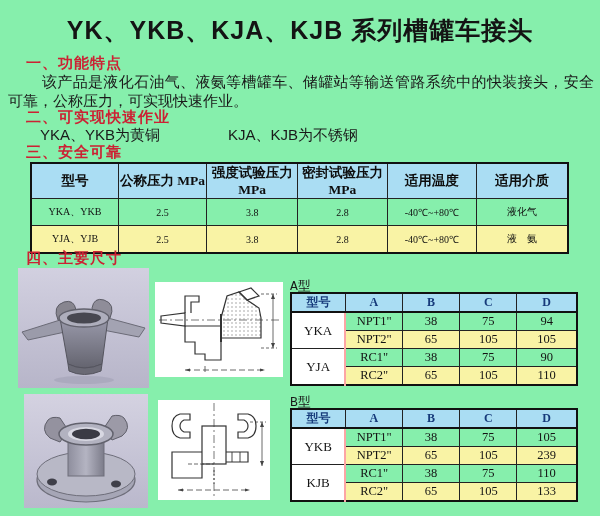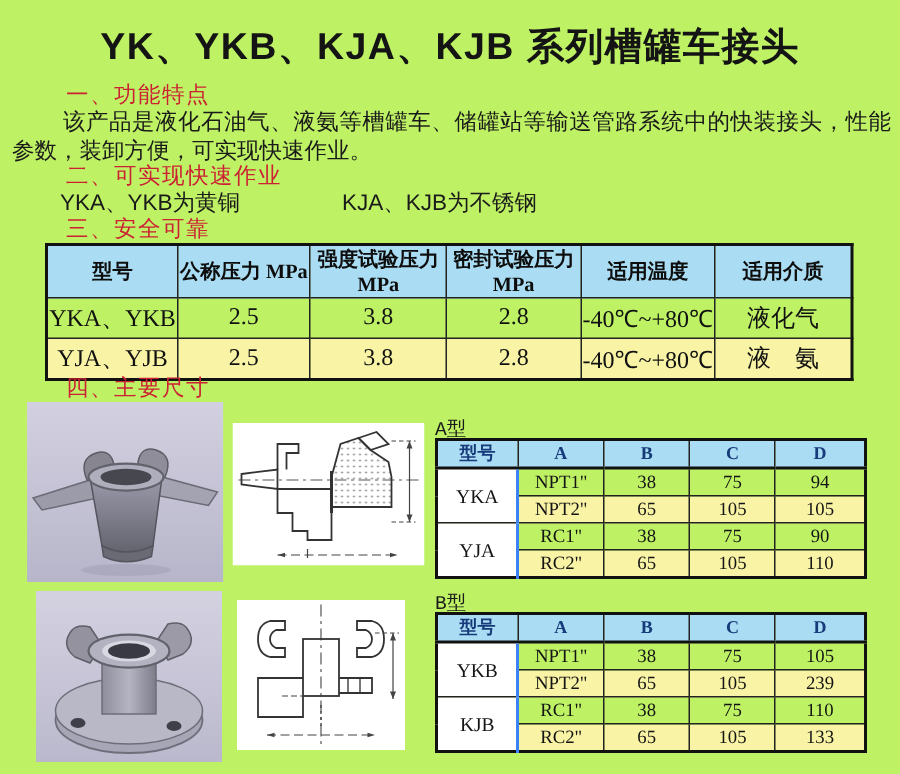--- a/index.html
+++ b/index.html
@@ -1,77 +1,77 @@
 <!DOCTYPE html>
 <html><head>
 <meta charset="utf-8">
 <style>
   html,body{margin:0;padding:0;background:#e9e9e9;}
   .page{
-    position:relative;width:600px;height:516px;background:#bef264;
+    position:relative;width:600px;height:516px;background:#86efac;
     font-family:"Liberation Sans",sans-serif;color:#111;overflow:hidden;
     box-shadow:0 0 4px rgba(0,0,0,.25);
   }
   .title{
     position:absolute;top:14px;left:0;width:600px;text-align:center;
     font-size:25px;font-weight:bold;letter-spacing:1px;color:#141414;
   }
   .sec-heading{
-    position:absolute;left:44px;font-size:15px;font-weight:normal;color:#cc2133;
+    position:absolute;left:26px;font-size:15px;font-weight:bold;color:#cc2133;
     letter-spacing:1px;
   }
   .body-par{
     position:absolute;left:8px;top:72px;width:586px;font-size:15px;line-height:19px;
     text-indent:34px;color:#1a1a1a;text-align:justify;
   }
   .materials{
     position:absolute;left:40px;top:126px;font-size:15px;color:#1a1a1a;
   }
   .materials .part2{margin-left:68px;}
 
   
   table{border-collapse:collapse;padding-left:23px;}
   .perf{
     position:absolute;left:30px;top:162px;width:539px;table-layout:fixed;
     font-family:"Liberation Serif",serif;
   }
   .perf th,.perf td{border:1px solid #222;text-align:center;padding:0;}
   .perf{border:2px solid #111;}
   .perf th{height:28px;background:#aaddf3;font-size:13.5px;font-weight:600;color:#0d0d0d;}
-  .perf td{height:26px;font-size:16px;}
+  .perf td{height:26px;font-size:10px;}
   .perf tr.yellow td{background:#f9f3a5;}
 
   
   .dim-label{
     position:absolute;font-size:13px;font-family:Liberation Mono, monospace;color:#1a1a1a;
   }
   .dim{
     position:absolute;width:288px;table-layout:fixed;border:2px solid #111;
     font-family:"Liberation Serif",serif;
   }
   .dim th,.dim td{border:1px solid #222;text-align:center;padding:0;}
   .dim th{height:15px;background:#aaddf3;font-size:12px;font-weight:600;color:#163a7a;border-bottom:2px solid #111;}
   .dim td{height:17px;font-size:12.5px;color:#141414;}
-  .dim td.model{font-size:13px;background:#fff;border-right:2px solid #3b82f6;}
+  .dim td.model{font-size:13px;background:#fff;border-right:2px solid #fca5a5;}
   .dim tr.yellow td{background:#f9f3a5;}
 
   .photo{
     position:absolute;border:0;overflow:hidden;
   }
   .drawing{position:absolute;}
 </style>
 </head>
 <body>
 
 <div class="page">
 
   <div class="title">YK、YKB、KJA、KJB 系列槽罐车接头</div>
 
   <div class="sec-heading" style="top:54px">一、功能特点</div>
-  <div class="body-par">该产品是液化石油气、液氨等槽罐车、储罐站等输送管路系统中的快装接头，性能参数，装卸方便，可实现快速作业。</div>
+  <div class="body-par">该产品是液化石油气、液氨等槽罐车、储罐站等输送管路系统中的快装接头，安全可靠，公称压力，可实现快速作业。</div>
 
   <div class="sec-heading" style="top:108px">二、可实现快速作业</div>
   <div class="materials">
     <span>YKA、YKB为黄铜</span><span class="part2">KJA、KJB为不锈钢</span>
   </div>
 
   <div class="sec-heading" style="top:143px">三、安全可靠</div>
 
   <table class="perf">
     <colgroup>

